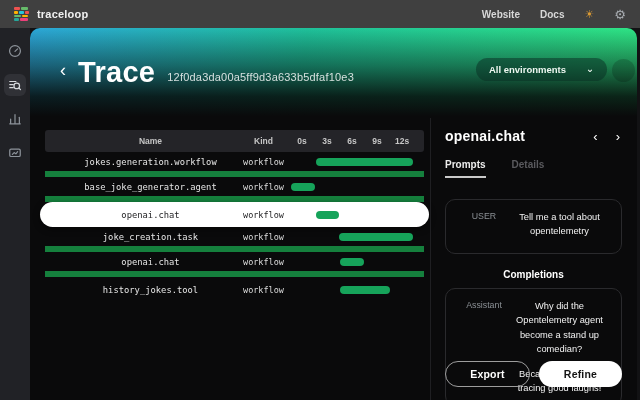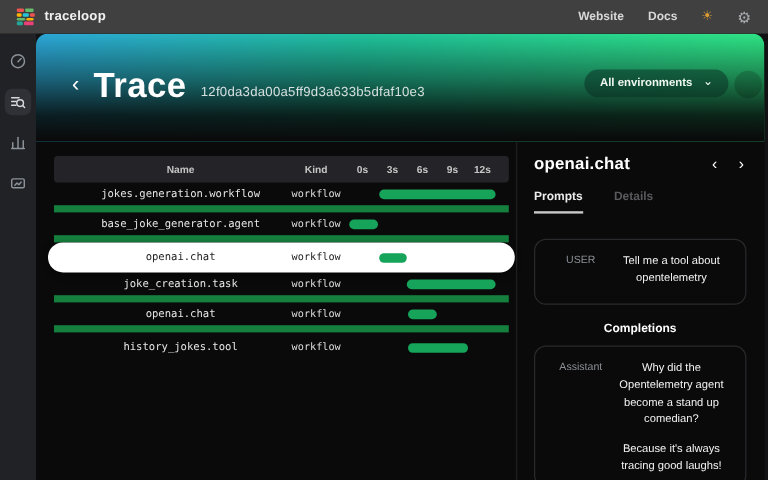--- a/index.html
+++ b/index.html
@@ -33,21 +33,21 @@
   .panel{position:absolute;top:28px;left:30px;width:607px;bottom:0;background:#0a0a0b;
          border-radius:10px 10px 0 0;overflow:hidden;display:flex;flex-direction:column;}
   .hero{position:relative;height:90px;flex:none;
     background:
       linear-gradient(180deg,rgba(6,10,9,0) 0%,rgba(6,10,9,.45) 42%,rgba(6,10,9,.88) 76%,#0a0a0b 98%),
       linear-gradient(97deg,#2ca7d8 0%,#1fc29b 45%,#2fe584 100%);}
   .hero-inner{display:flex;align-items:flex-end;padding:30px 0 0 30px;}
   .back{font-size:18px;color:#fff;line-height:1;margin:0 12px 8px 0;cursor:pointer;}
   .hero-title{font-size:29px;font-weight:800;color:#fff;letter-spacing:.3px;line-height:1;}
   .trace-id{font-size:11px;color:rgba(255,255,255,.82);margin:0 0 4px 12px;letter-spacing:.2px;}
-  .env-pill{position:absolute;top:30px;right:30px;display:flex;align-items:center;gap:9px;
+  .env-pill{position:absolute;top:30px;right:30px;display:flex;align-items:center;gap:20px;
             background:rgba(7,44,34,.5);border-radius:999px;padding:6px 13px;cursor:pointer;}
   .env-pill span{font-size:9.5px;color:#eef7f1;font-weight:600;}
   .env-caret{font-size:8px;color:#d8e8de;line-height:.5;}
   .avatar{position:absolute;top:31px;right:2px;width:23px;height:23px;border-radius:50%;
           background:rgba(0,0,0,.18);}
 
   .content{flex:1;display:flex;min-height:0;text-align:center;}
 
   
   .table-col{width:400px;flex:none;padding:12px 6px 0 15px;}
@@ -246,17 +246,21 @@
         <div class="section-label">Completions</div>
 
         <div class="msg-box completion-box">
           <span class="role">Assistant</span>
           <span class="msg-text">
             <p>Why did the Opentelemetry agent become a stand up comedian?</p>
             <p>Because it's always tracing good laughs!</p>
           </span>
         </div>
 
+        <div class="footer">
+          <div class="btn btn-export">Export</div>
+          <div class="btn btn-refine">Refine</div>
+        </div>
       </div>
 
     </div>
   </div>
 </div>
 
 </body></html>

